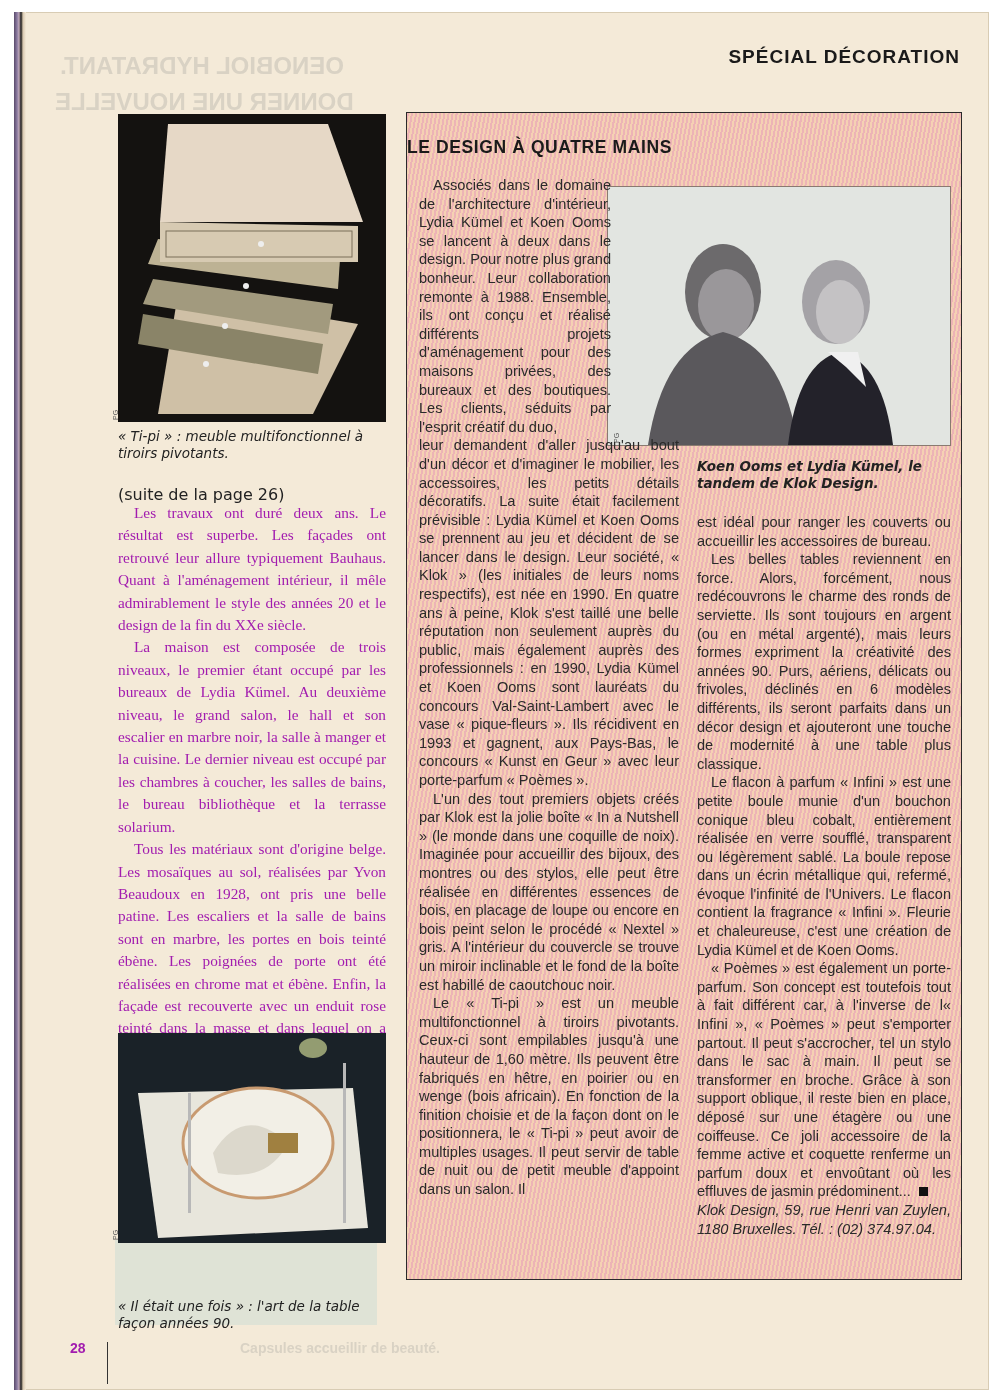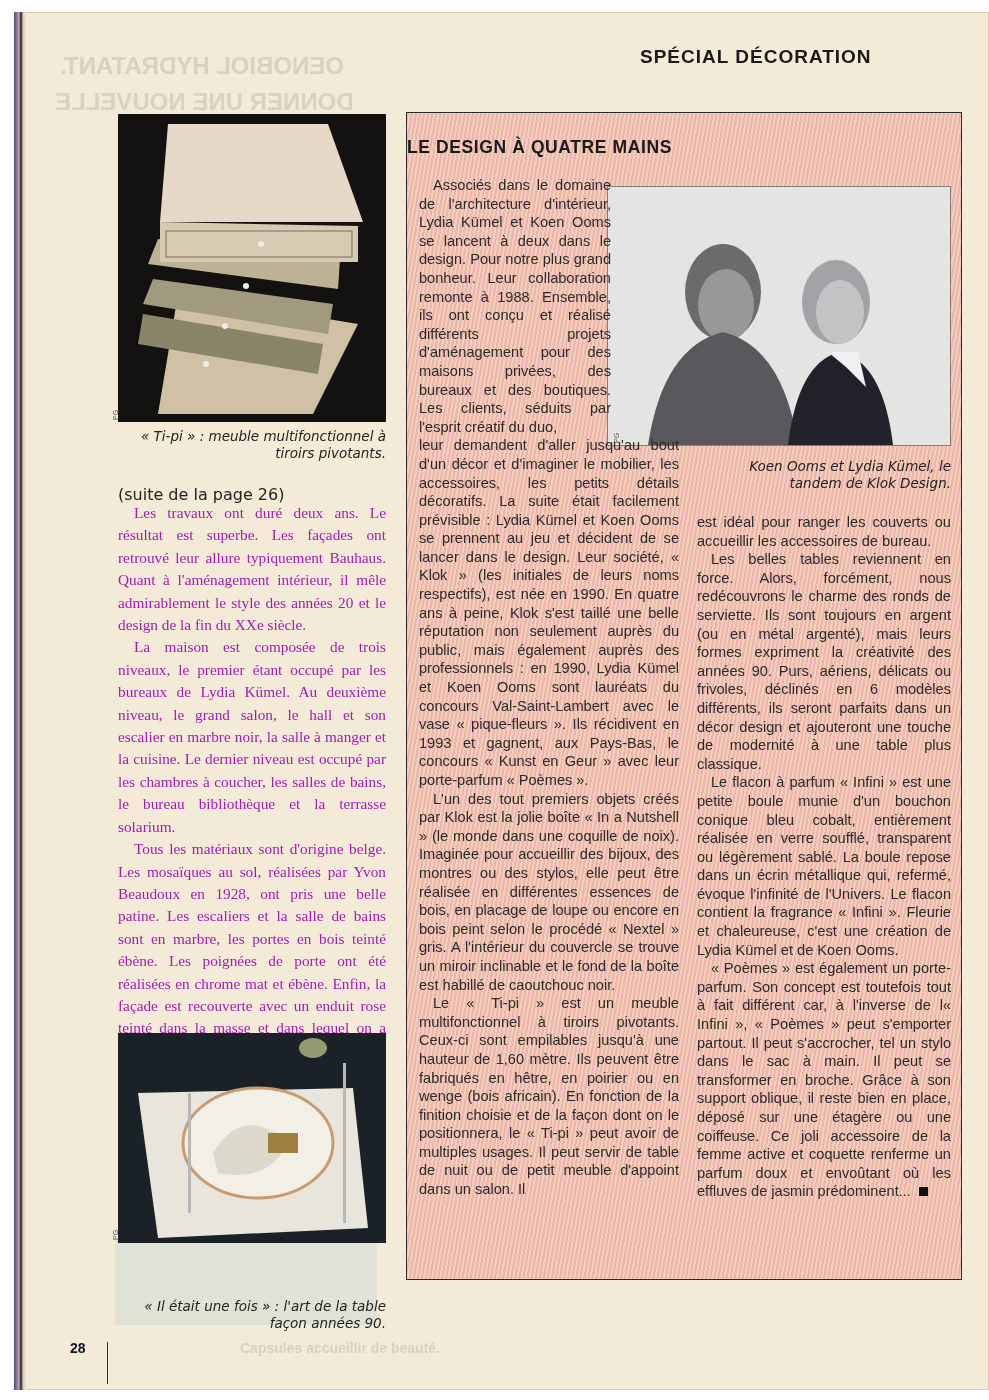--- a/index.html
+++ b/index.html
@@ -16,34 +16,34 @@
   .binding {
     position:absolute; left:14px; top:12px; width:12px; height:1378px;
     background:linear-gradient(90deg,#5a4a6a 0,#8a7aa0 3px,#c0a8b8 5px,#1a1a1a 7px,#d8c8b0 9px,#f4ead8 12px);
   }
   .ghost {
     position:absolute; color:#d9d2c4; font-family:"Liberation Sans", sans-serif;
     font-weight:bold; white-space:nowrap;
   }
   .ghost.mirror { transform:scaleX(-1); }
   .section-title {
-    position:absolute; left:640px; top:46px; width:320px; text-align:left;
+    position:absolute; left:640px; top:46px; width:320px; text-align:right;
     font-family:"Liberation Sans", sans-serif; font-weight:bold; font-size:19px;
     letter-spacing:1px; color:#1a1a1a;
   }
   .photo {
     position:absolute; background:#111; overflow:hidden;
   }
   .photo-credit {
     position:absolute; font-family:"Liberation Sans", sans-serif; font-size:7px; color:#555;
     transform:rotate(-90deg); transform-origin:left top;
   }
   .caption {
     position:absolute; font-family:"DejaVu Sans", sans-serif; font-style:italic;
-    font-size:13.5px; line-height:17px; color:#222;text-align:right;
+    font-size:13.5px; line-height:17px; color:#222;
   }
   .suite {
     position:absolute; left:118px; top:485px;
     font-family:"DejaVu Sans", sans-serif; font-size:16px; color:#222;
   }
   .left-col {
     position:absolute; left:118px; top:502px; width:268px;
     font-family:"Liberation Serif", serif; font-size:15.3px; line-height:22.4px;
     color:#a21caf; text-align:justify;
   }
@@ -68,24 +68,24 @@
   }
   .box-text p { margin:0; text-indent:14px; }
   .bc1 { position:absolute; left:12px; top:63px; width:260px; }
   .bc1 .narrow { width:192px; }
   .bc2 { position:absolute; left:290px; top:400px; width:254px; }
   .addr { font-style:italic; }
   .people-photo {
     position:absolute; left:200px; top:73px; width:342px; height:258px;
     background:#e4e6e2; border:1px solid #8a7a70; overflow:hidden;
   }
-  .people-caption { position:absolute; left:290px; top:345px; }
+  .people-caption { position:absolute; left:290px; top:345px;font-weight:bold; }
   .footer-num {
     position:absolute; left:70px; top:1340px; font-family:"Liberation Sans", sans-serif;
-    font-weight:bold; font-size:14px; color:#0f172a;
+    font-weight:bold; font-size:14px; color:#a21caf;
   }
   .footer-rule { position:absolute; left:107px; top:1342px; width:1px; height:42px; background:#333; }
   .ghost-panel { position:absolute; background:#dfe3d6; }
 </style>
 </head>
 <body>
 
 <div class="page"></div>
 <div class="binding"></div>
 
@@ -161,17 +161,18 @@
     <p style="text-indent:0">leur demandent d'aller jusqu'au bout d'un décor et d'imaginer le mobilier, les accessoires, les petits détails décoratifs. La suite était facilement prévisible : Lydia Kümel et Koen Ooms se prennent au jeu et décident de se lancer dans le design. Leur société, « Klok » (les initiales de leurs noms respectifs), est née en 1990. En quatre ans à peine, Klok s'est taillé une belle réputation non seulement auprès du public, mais également auprès des professionnels : en 1990, Lydia Kümel et Koen Ooms sont lauréats du concours Val-Saint-Lambert avec le vase « pique-fleurs ». Ils récidivent en 1993 et gagnent, aux Pays-Bas, le concours « Kunst en Geur » avec leur porte-parfum « Poèmes ».</p>
     <p>L'un des tout premiers objets créés par Klok est la jolie boîte « In a Nutshell » (le monde dans une coquille de noix). Imaginée pour accueillir des bijoux, des montres ou des stylos, elle peut être réalisée en différentes essences de bois, en placage de loupe ou encore en bois peint selon le procédé « Nextel » gris. A l'intérieur du couvercle se trouve un miroir inclinable et le fond de la boîte est habillé de caoutchouc noir.</p>
     <p>Le « Ti-pi » est un meuble multifonctionnel à tiroirs pivotants. Ceux-ci sont empilables jusqu'à une hauteur de 1,60 mètre. Ils peuvent être fabriqués en hêtre, en poirier ou en wenge (bois africain). En fonction de la finition choisie et de la façon dont on le positionnera, le « Ti-pi » peut avoir de multiples usages. Il peut servir de table de nuit ou de petit meuble d'appoint dans un salon. Il</p>
   </div>
 
   <div class="box-text bc2">
     <p style="text-indent:0">est idéal pour ranger les couverts ou accueillir les accessoires de bureau.</p>
     <p>Les belles tables reviennent en force. Alors, forcément, nous redécouvrons le charme des ronds de serviette. Ils sont toujours en argent (ou en métal argenté), mais leurs formes expriment la créativité des années 90. Purs, aériens, délicats ou frivoles, déclinés en 6 modèles différents, ils seront parfaits dans un décor design et ajouteront une touche de modernité à une table plus classique.</p>
     <p>Le flacon à parfum « Infini » est une petite boule munie d'un bouchon conique bleu cobalt, entièrement réalisée en verre soufflé, transparent ou légèrement sablé. La boule repose dans un écrin métallique qui, refermé, évoque l'infinité de l'Univers. Le flacon contient la fragrance « Infini ». Fleurie et chaleureuse, c'est une création de Lydia Kümel et de Koen Ooms.</p>
     <p><span>« Poèmes » est également un porte-parfum. Son concept est toutefois tout à fait différent car, à l'inverse de l« Infini », « Poèmes » peut s'emporter partout. Il peut s'accrocher, tel un stylo dans le sac à main. Il peut se transformer en broche. Grâce à son support oblique, il reste bien en place, déposé sur une étagère ou une coiffeuse. Ce joli accessoire de la femme active et coquette renferme un parfum doux et envoûtant où les effluves de jasmin prédominent...</span> <span class="endmark"></span></p>
+    <p class="addr" style="text-indent:0">Klok Design, 59, rue Henri van Zuylen, 1180 Bruxelles. Tél. : (02) 374.97.04.</p>
   </div>
 </div>
 
 <div class="footer-num">28</div>
 <div class="footer-rule"></div>
 
 </body></html>

